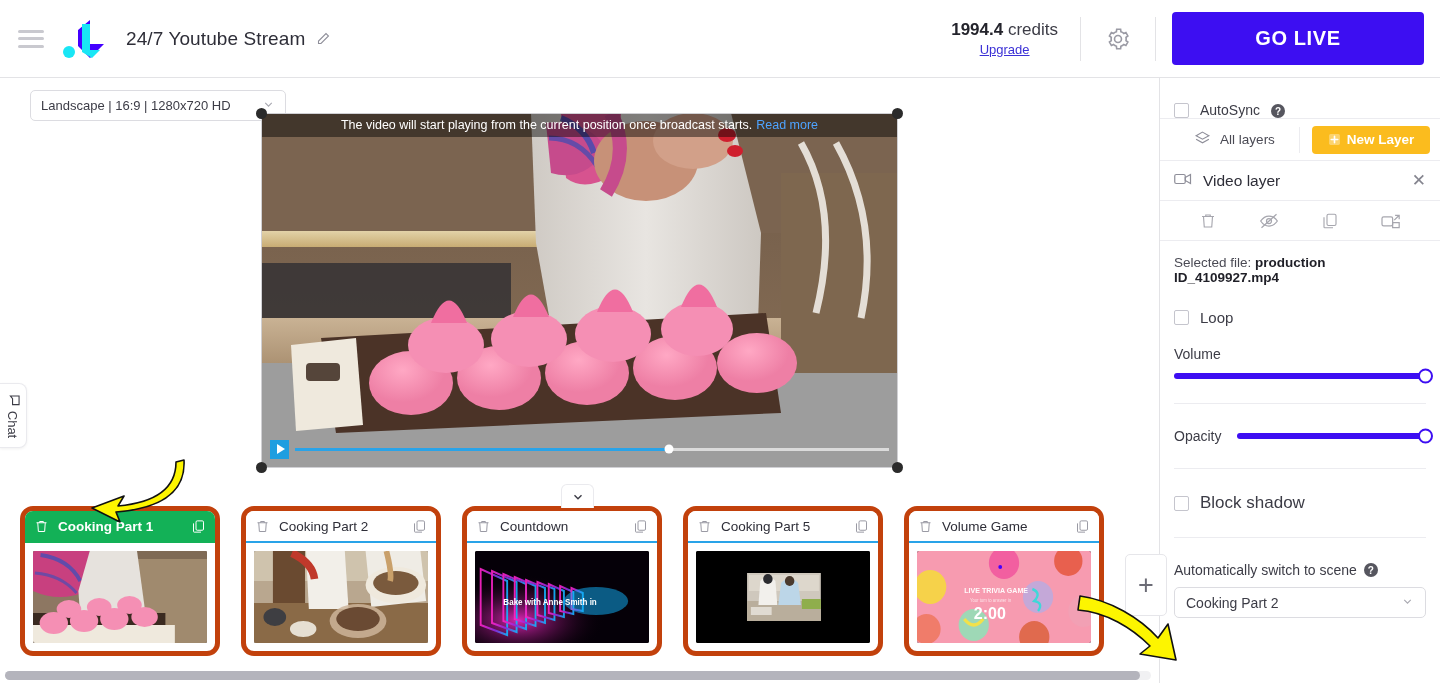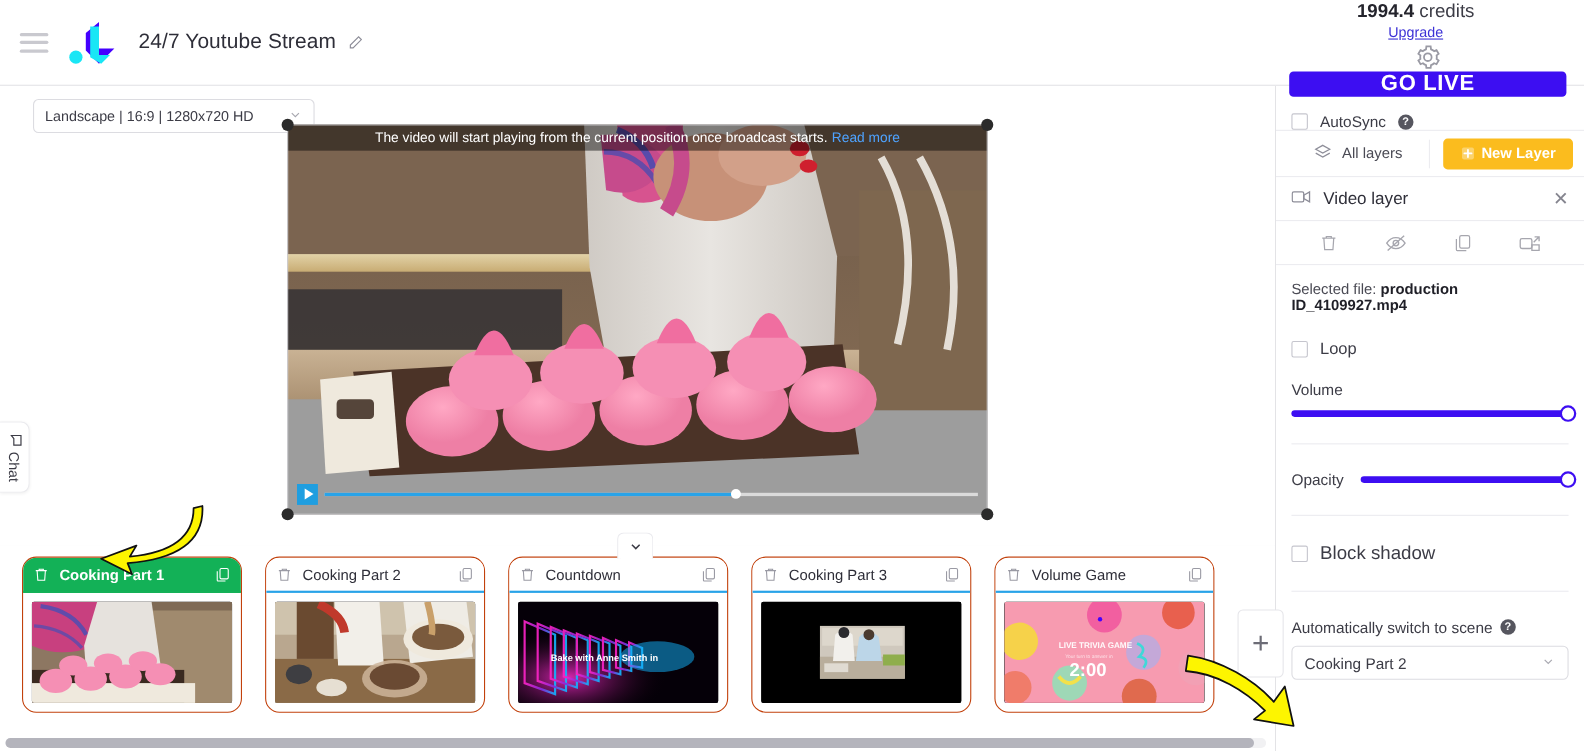--- a/index.html
+++ b/index.html
@@ -17,21 +17,21 @@
     background: #fff; border-bottom: 1px solid #e3e3e6; position: relative; z-index: 30;
   }
   .burger { width: 26px; height: 18px; margin-left: 18px; margin-right: 16px;
             display: flex; flex-direction: column; justify-content: space-between; cursor: pointer; }
   .burger span { display: block; height: 3px; border-radius: 2px; background: #c9c9cf; }
   .logo { width: 52px; height: 42px; position: relative; margin-right: 14px; }
   .logo svg { position: absolute; left: 0; top: 0; }
   .proj-title { font-size: 19px; color: #2e2e38; letter-spacing: .1px; }
   .pencil { margin-left: 11px; color: #8e8e99; display: inline-flex; cursor: pointer; }
 
-  .header-right { margin-left: auto; display: flex; align-items: center; height: 100%; flex-direction: column; }
+  .header-right { margin-left: auto; display: flex; align-items: center; height: 100%; }
   .credits-box { text-align: center; padding-right: 22px; }
   .credits-line { font-size: 17px; color: #3c3c46; white-space: nowrap; }
   .credits-line b { font-weight: bold; color: #24242c; }
   .upgrade { display: inline-block; margin-top: 2px; font-size: 13px; color: #3b30d6;
              text-decoration: underline; cursor: pointer; text-align: center; }
   .vdiv { width: 1px; height: 44px; background: #e3e3e6; }
   .gear { padding: 0 24px; color: #9a9aa4; display: flex; align-items: center; cursor: pointer; }
   .golive {
     width: 252px; height: 53px; margin-right: 16px; margin-left: 16px;
     background: #3d0ef2; color: #fff; border: none; border-radius: 4px;
@@ -93,21 +93,21 @@
     background: #fff; border: 1px solid #eaeaee; border-left: none; border-radius: 0 8px 8px 0;
     display: flex; align-items: center; justify-content: center; cursor: pointer; z-index: 12;
     box-shadow: 0 1px 3px rgba(0,0,0,.06);
   }
   .chat-inner { transform: rotate(90deg); display: flex; align-items: center; gap: 4px;
                 font-size: 13px; color: #3c3c46; white-space: nowrap; }
 
   
   .scenes-wrap { flex: 1; background: #fff; position: relative; padding-top: 10px; min-height: 0; }
   .scenes { display: flex; align-items: flex-start; gap: 21px; padding: 0 20px; height: 165px; }
-  .scene-card { width: 200px; flex: 0 0 200px; border: 1px solid #c2410c; border-radius: 13px;
+  .scene-card { width: 200px; flex: 0 0 200px; border: 5px solid #c2410c; border-radius: 13px;
                 background: #fff; overflow: hidden; cursor: pointer; }
   .scene-head { height: 32px; display: flex; align-items: center; padding: 0 9px;
                 font-size: 13.5px; color: #2e2e38; border-bottom: 2px solid #29a3e8; background: #fff; }
   .scene-card.active .scene-head { background: #13b157; color: #fff; border-bottom-color: #13b157; font-weight: bold; }
   .scene-head .name { margin-left: 9px; flex: 1; overflow: hidden; text-overflow: ellipsis; white-space: nowrap; }
   .scene-head .ic { color: #9a9aa4; display: flex; }
   .scene-card.active .scene-head .ic { color: #fff; }
   .thumb { height: 92px; margin: 8px; border-radius: 2px; overflow: hidden; position: relative; background: #000; }
   .add-scene { width: 42px; flex: 0 0 42px; height: 62px; margin-top: 48px;
                border: 1px solid #e6e6ea; border-radius: 5px; background: #fff;
@@ -451,21 +451,21 @@
       <text x="30" y="54" fill="#fff" font-family="Liberation Sans, sans-serif" font-size="8.5" font-weight="bold">Bake with Anne Smith in</text>
                 </svg></div>
             </div>
             <div class="scene-card">
               <div class="scene-head">
                 <span class="ic">
                   <svg width="15" height="15" viewBox="0 0 24 24" fill="none" stroke="currentColor" stroke-width="1.6">
   <path d="M4 6h16M9 6V4h6v2M6 6l1 14h10l1-14"></path>
                   </svg>
                 </span>
-                <span class="name">Cooking Part 3</span>
+                <span class="name">Cooking Part 5</span>
                 <span class="ic">
                   <svg width="15" height="15" viewBox="0 0 24 24" fill="none" stroke="currentColor" stroke-width="1.6">
   <rect x="8" y="3" width="12" height="15" rx="2"></rect>
                     <path d="M16 21H5a1 1 0 01-1-1V7"></path>
                   </svg>
                 </span>
               </div>
               <div class="thumb"><svg width="100%" height="100%" viewBox="0 0 184 92" preserveAspectRatio="none">
       <rect width="184" height="92" fill="#000"></rect>
       <g transform="translate(54,22)">

